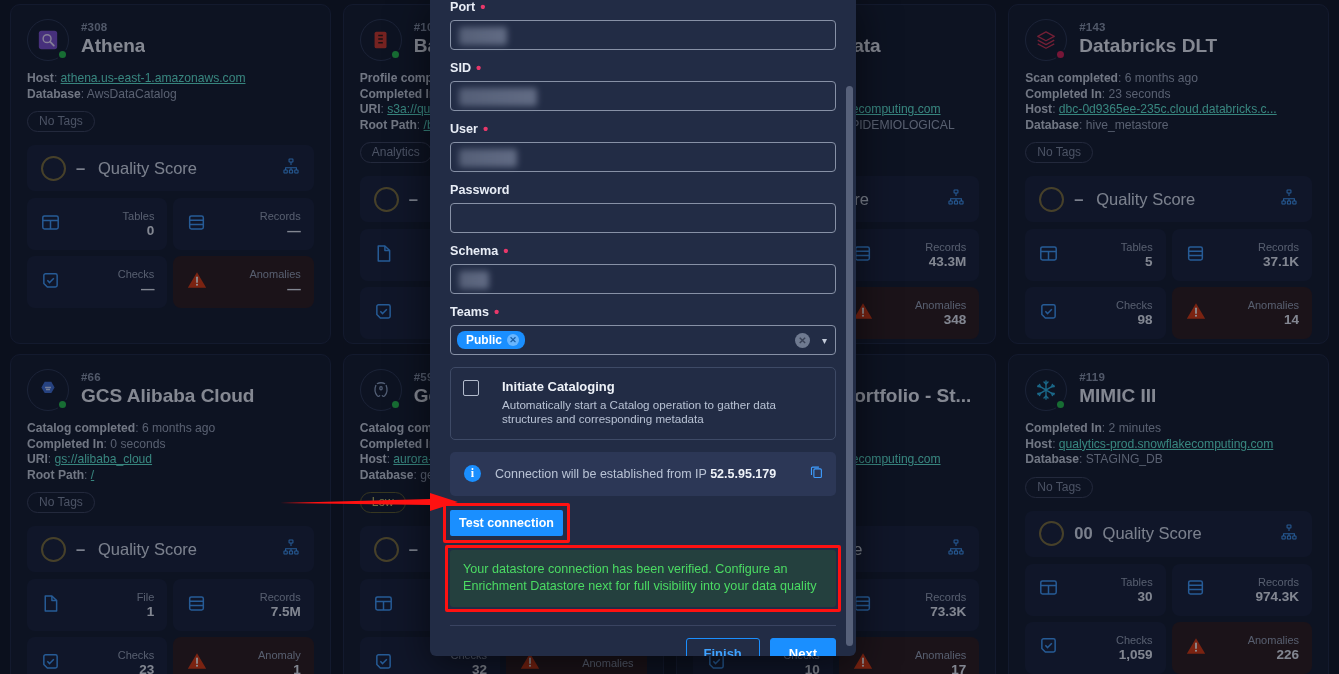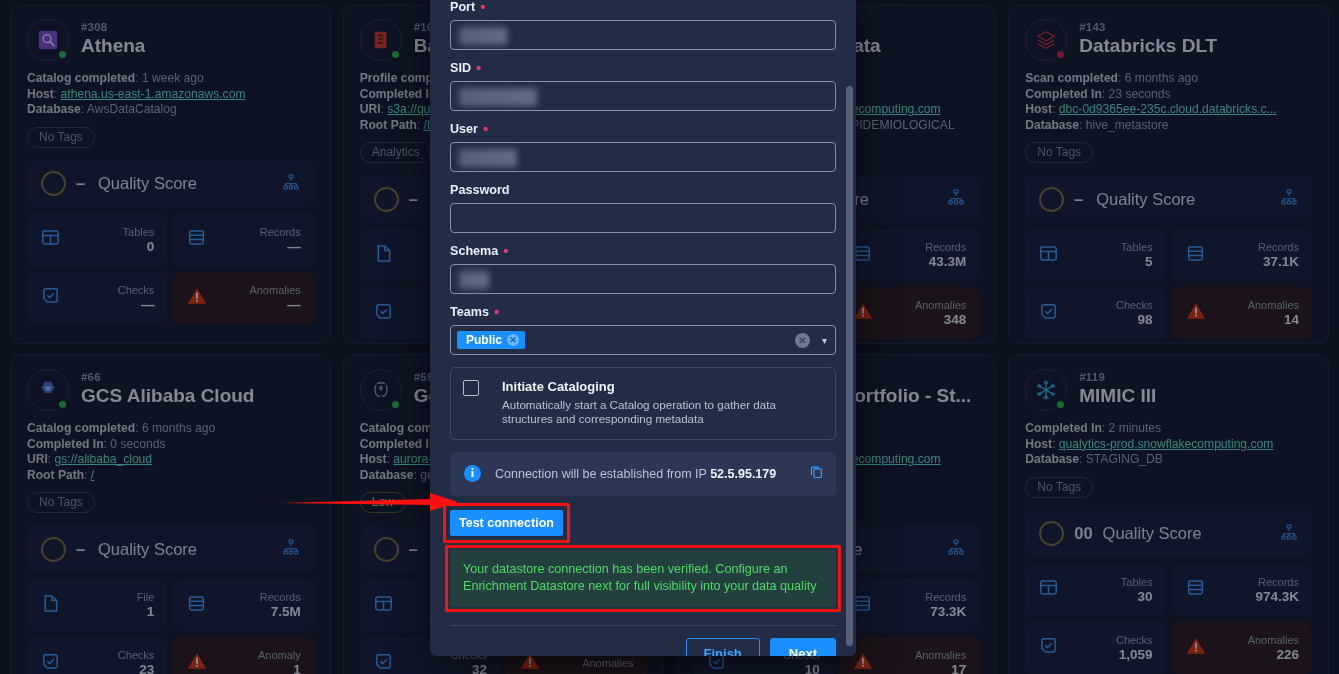--- a/index.html
+++ b/index.html
@@ -109,21 +109,21 @@
     filter: blur(3px); opacity: .85;
   }
 
   .chipbox {
     width: 100%; min-height: 30px;
     border: 1px solid #8791a6; border-radius: 4px;
     display: flex; align-items: center; padding: 0 6px; gap: 6px;
   }
   .chip {
     background: #1a8fff; color: #fff; font-size: 12px; font-weight: 700;
-    border-radius: 2px; padding: 2px 6px 2px 9px;
+    border-radius: 8px; padding: 2px 6px 2px 9px;
     display: inline-flex; align-items: center; gap: 5px;
   }
   .chip .x {
     width: 12px; height: 12px; border-radius: 50%;
     background: rgba(255,255,255,.35); color: #1a5fa8;
     font-size: 9px; line-height: 12px; text-align: center; font-weight: 700;
   }
   .chipbox .spacer { flex: 1; }
   .clear-circle {
     width: 15px; height: 15px; border-radius: 50%; background: #6f7a90;
@@ -202,21 +202,21 @@
                 <path d="M14.2 13.8l4.2 4.4" stroke="#e9dcff" stroke-width="1.9" stroke-linecap="round"></path>
               </svg>
             </span>
         <span class="status-dot" style="background:#24bd4b"></span>
       </span>
       <span class="card-titles">
         <span class="card-id" style="display:block">#308</span>
         <span class="card-title" style="display:block">Athena</span>
       </span>
     </div>
-    <div class="meta"><b>Catalog completed</b>: <span>1 week ago</span></div><div class="meta"><b>Host</b>: <a href="#">athena.us-east-1.amazonaws.com</a></div><div class="meta"><b>Database</b>: <span>AwsDataCatalog</span></div>
+    <div class="meta"><b>Host</b>: <a href="#">athena.us-east-1.amazonaws.com</a></div><div class="meta"><b>Database</b>: <span>AwsDataCatalog</span></div>
     <span class="tag">No Tags</span>
     <div class="quality">
       <span class="qcircle"></span>
       <span class="qscore">–</span>
       <span class="qlabel">Quality Score</span>
       <span class="lineage"><svg viewBox="0 0 24 24" width="18" height="18" fill="none" stroke="#3f9dff" stroke-width="1.4">
               <rect x="9.4" y="2.6" width="5.2" height="4" rx=".6"></rect>
               <rect x="2.6" y="17.4" width="4.4" height="4" rx=".6"></rect>
               <rect x="9.8" y="17.4" width="4.4" height="4" rx=".6"></rect>
               <rect x="17" y="17.4" width="4.4" height="4" rx=".6"></rect>

